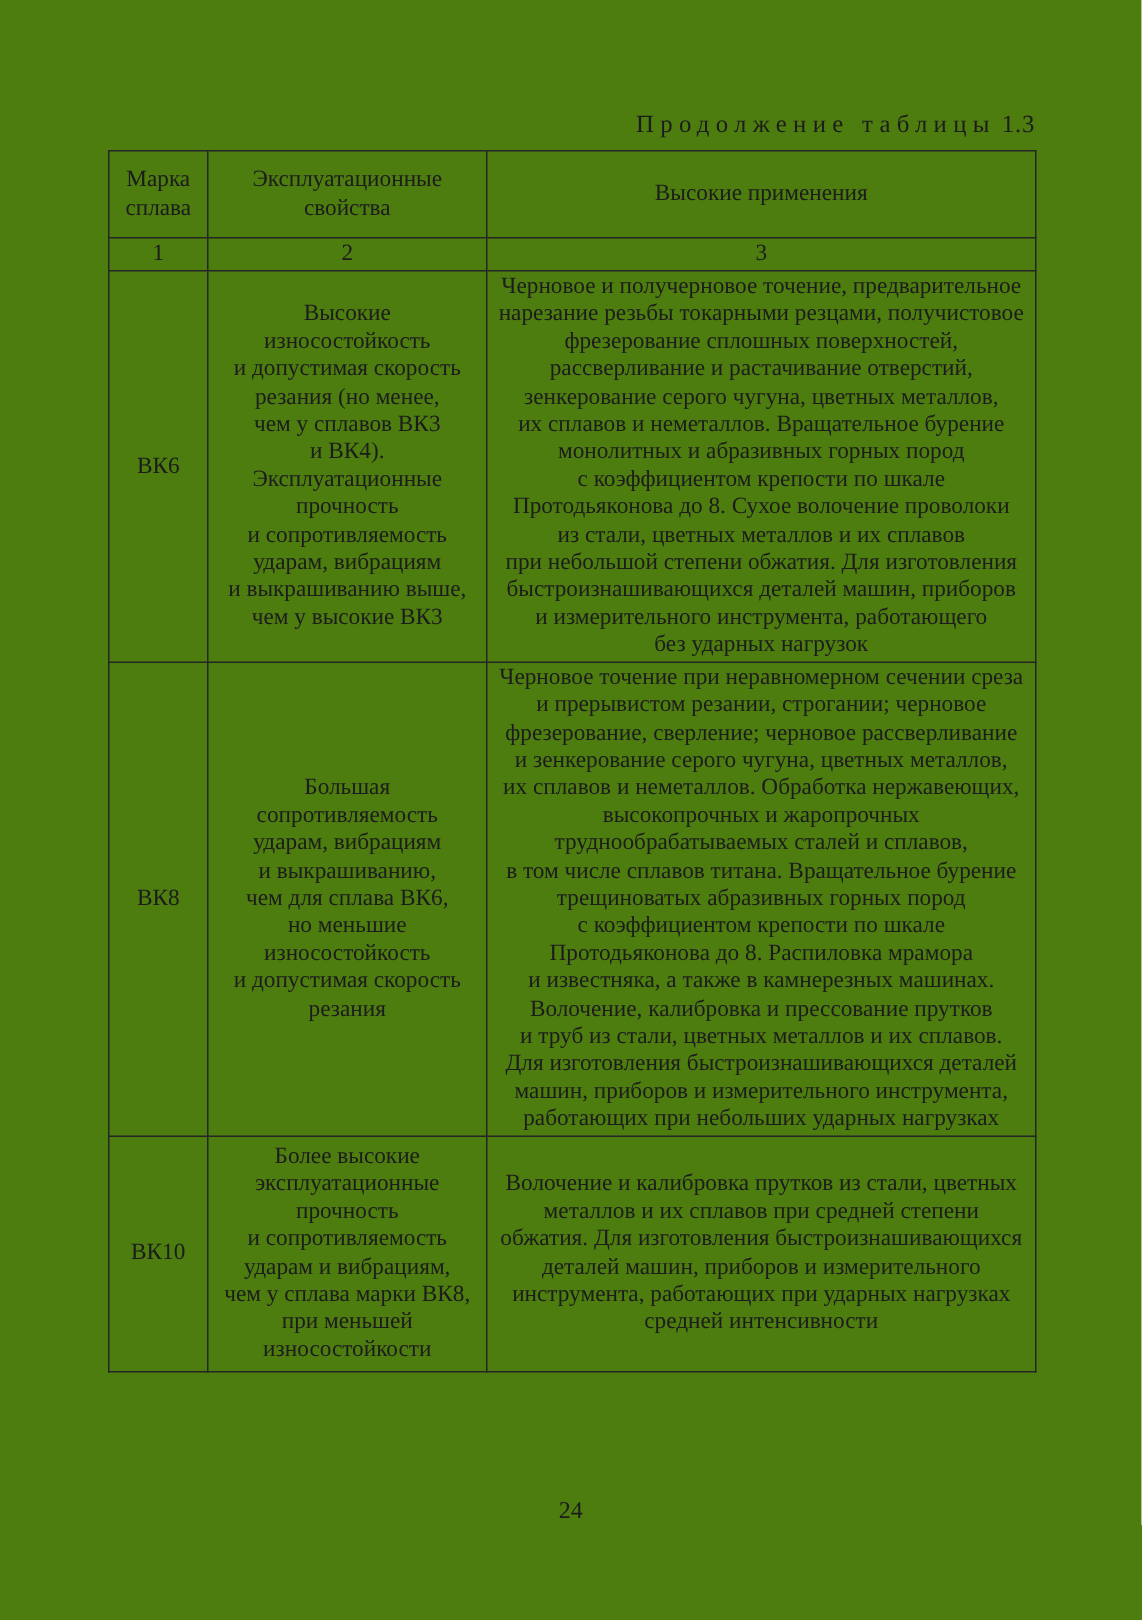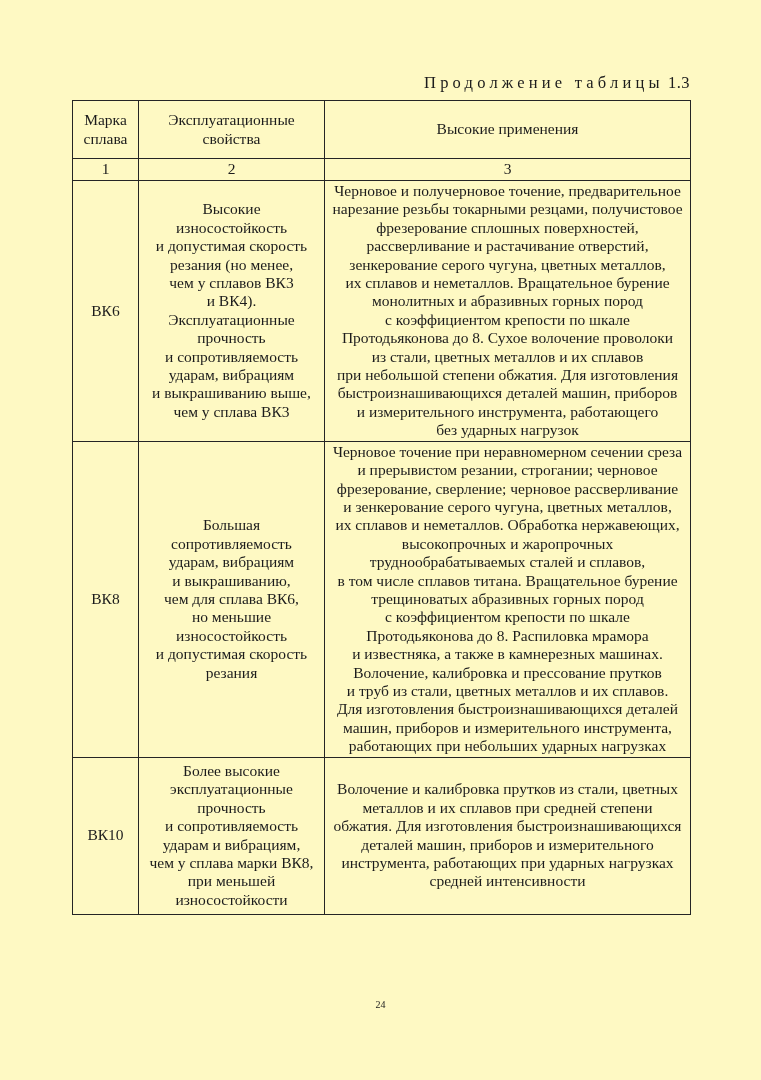--- a/index.html
+++ b/index.html
@@ -4,21 +4,21 @@
 <style>
   html, body {
     margin: 0;
     padding: 0;
     background: #ffffff;
   }
   .page {
     position: relative;
     width: 761px;
     height: 1080px;
-    background: #fef9c3;
+    background: #4d7c0f;
     font-family: "Liberation Serif", "DejaVu Serif", serif;
     color: #1c1c1c;
     overflow: hidden;
   }
   .caption {
     position: absolute;
     top: 73px;
     right: 71px;
     font-size: 16.5px;
     white-space: nowrap;
@@ -57,21 +57,21 @@
   tr.number-row   { height: 22px; }
   tr.row-vk6      { height: 260px; }
   tr.row-vk8      { height: 315px; }
   tr.row-vk10     { height: 157px; }
   .page-number {
     position: absolute;
     top: 999px;
     left: 0;
     width: 761px;
     text-align: center;
-    font-size: 10px;
+    font-size: 16px;
   }
 </style>
 </head>
 <body>
 
 <div class="page">
 
   <div class="caption">
     <span class="spaced">Продолжение таблицы</span>
     <span class="num">1.3</span>
@@ -102,21 +102,21 @@
 износостойкость
 и допустимая скорость
 резания (но менее,
 чем у сплавов ВК3
 и ВК4).
 Эксплуатационные
 прочность
 и сопротивляемость
 ударам, вибрациям
 и выкрашиванию выше,
-чем у сплава ВК3</td>
+чем у высокие ВК3</td>
         <td>Черновое и получерновое точение, предварительное
 нарезание резьбы токарными резцами, получистовое
 фрезерование сплошных поверхностей,
 рассверливание и растачивание отверстий,
 зенкерование серого чугуна, цветных металлов,
 их сплавов и неметаллов. Вращательное бурение
 монолитных и абразивных горных пород
 с коэффициентом крепости по шкале
 Протодьяконова до 8. Сухое волочение проволоки
 из стали, цветных металлов и их сплавов

